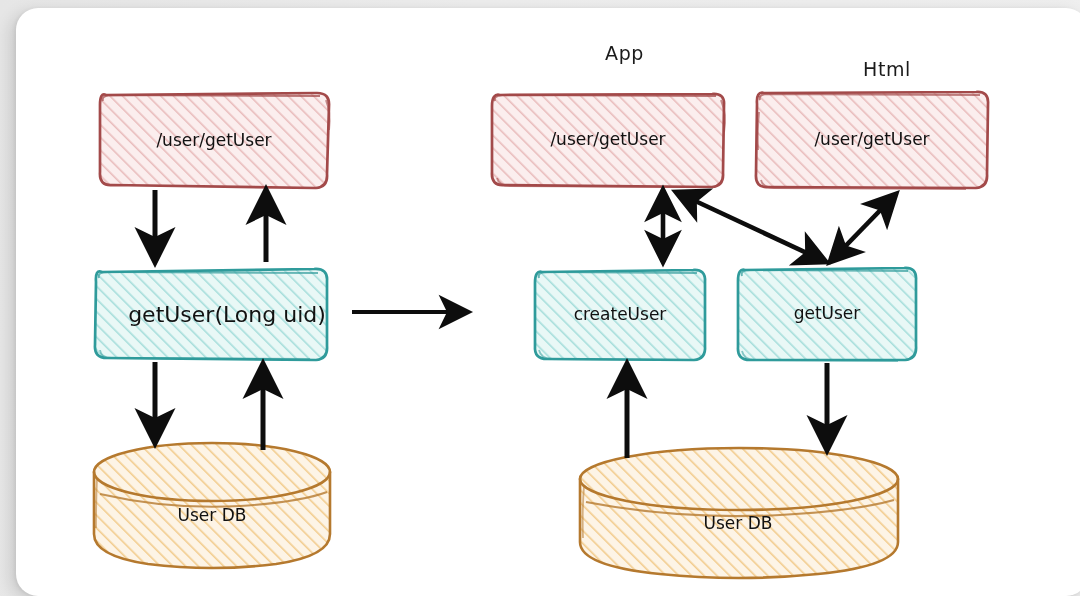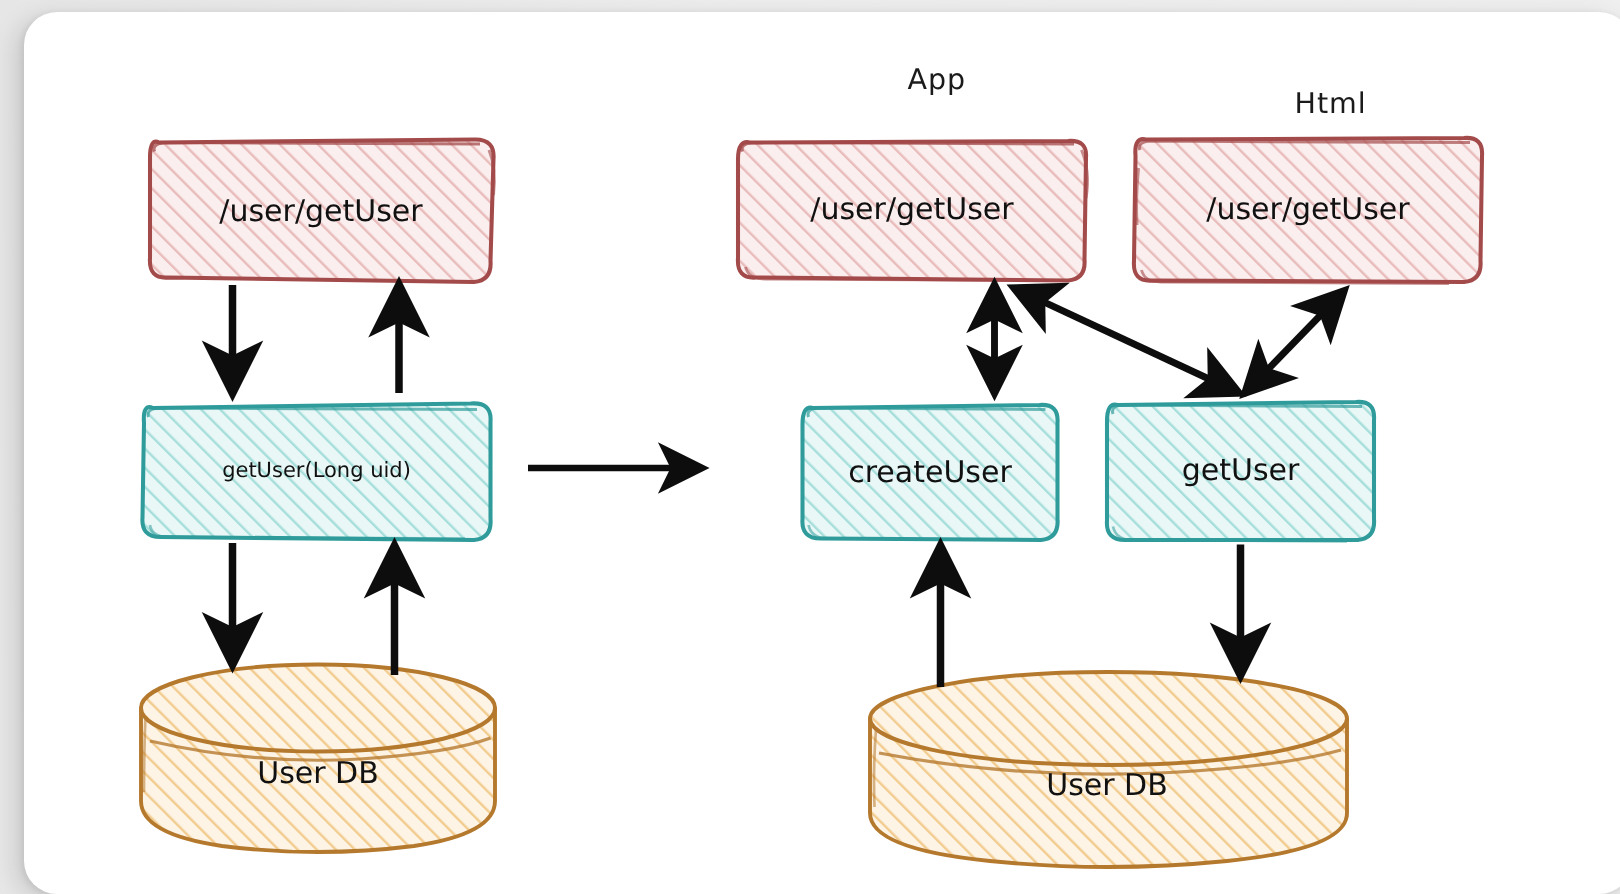--- a/index.html
+++ b/index.html
@@ -47,30 +47,30 @@
     color: #1b1b1b;
     letter-spacing: 0.6px;
     text-align: right;
     white-space: nowrap;
     user-select: none;
   }
 
   .node-text {
     position: absolute;
     font-family: "DejaVu Sans", sans-serif;
-    font-size: 20px;
+    font-size: 17px;
     color: #111111;
     text-align: center;
     white-space: nowrap;
     user-select: none;
     display: flex;
     align-items: center;
     justify-content: center;
   }
-  .node-text.sm { font-size: 14px; }
+  .node-text.sm { font-size: 22px; padding-left: 16px; }
 </style>
 </head>
 <body>
 
 <div id="stage">
   <div id="card"></div>
 
   <svg id="canvas" viewBox="0 0 1080 596" xmlns="http://www.w3.org/2000/svg">
     <defs>
 

